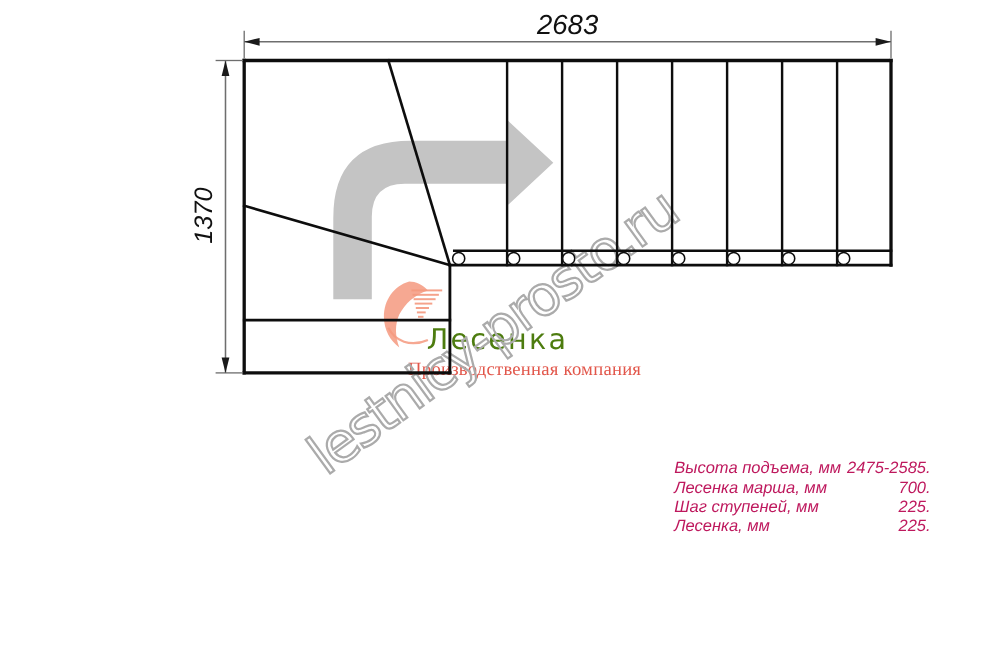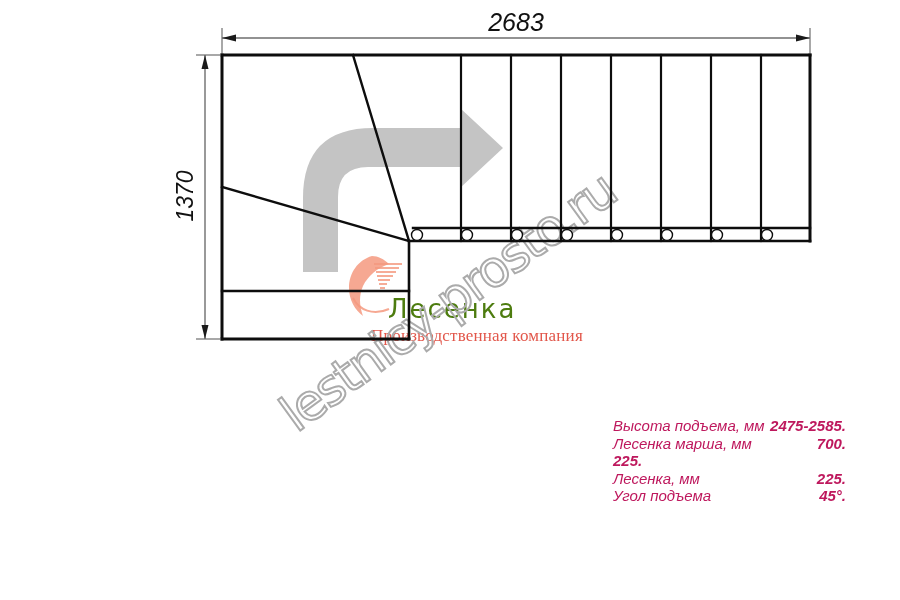--- a/index.html
+++ b/index.html
@@ -39,21 +39,21 @@
     fill:#111111;
   }
   
   .specs{
     position:absolute;left:613px;top:417px;width:233px;z-index:4;
     font-family:"Liberation Sans",sans-serif;font-style:italic;
     font-size:15px;color:#be185d;
   }
   .spec-row{display:flex;justify-content:space-between;height:17.6px;line-height:17.6px;}
   .spec-label{text-align:left;white-space:nowrap;}
-  .spec-value{text-align:center;white-space:nowrap;font-weight:bold;}
+  .spec-value{text-align:center;white-space:nowrap;}
 </style>
 </head>
 <body>
 
 <div class="canvas">
 
   <div class="watermark">
     <span>lestnicy-prosto.ru</span>
   </div>
 
@@ -132,25 +132,22 @@
   <div class="specs">
     <div class="spec-row">
       <span class="spec-label">Высота подъема, мм</span>
       <span class="spec-value">2475-2585.</span>
     </div>
     <div class="spec-row">
       <span class="spec-label">Лесенка марша, мм</span>
       <span class="spec-value">700.</span>
     </div>
     <div class="spec-row">
+      <span class="spec-label">Шаг ступеней, мм</span>
       <span class="spec-value">225.</span>
     </div>
     <div class="spec-row">
       <span class="spec-label">Лесенка, мм</span>
       <span class="spec-value">225.</span>
     </div>
-    <div class="spec-row">
-      <span class="spec-label">Угол подъема</span>
-      <span class="spec-value">45°.</span>
-    </div>
   </div>
 
 </div>
 
 </body></html>

